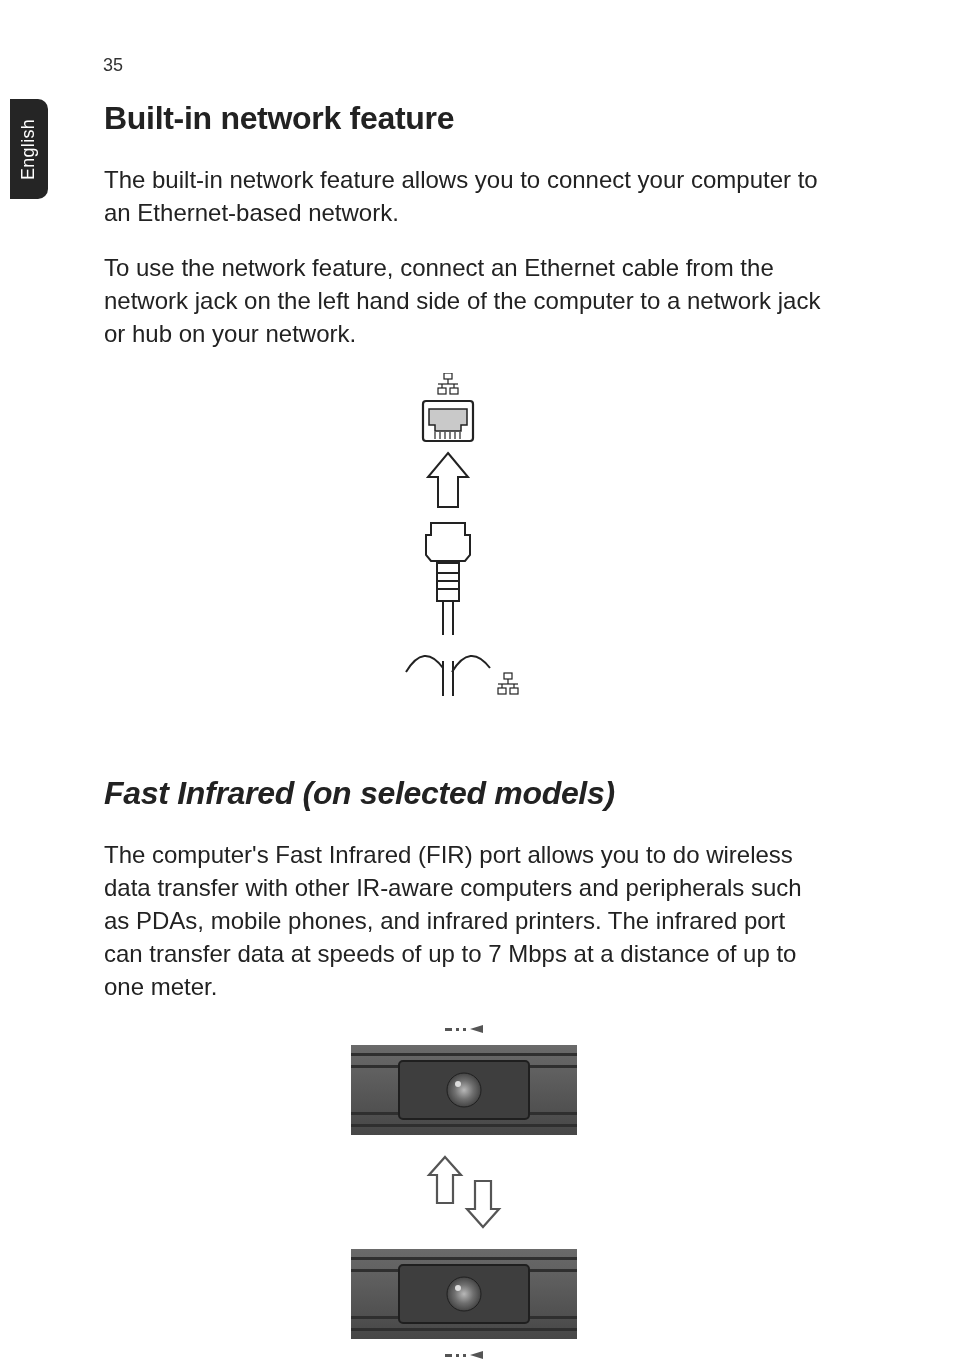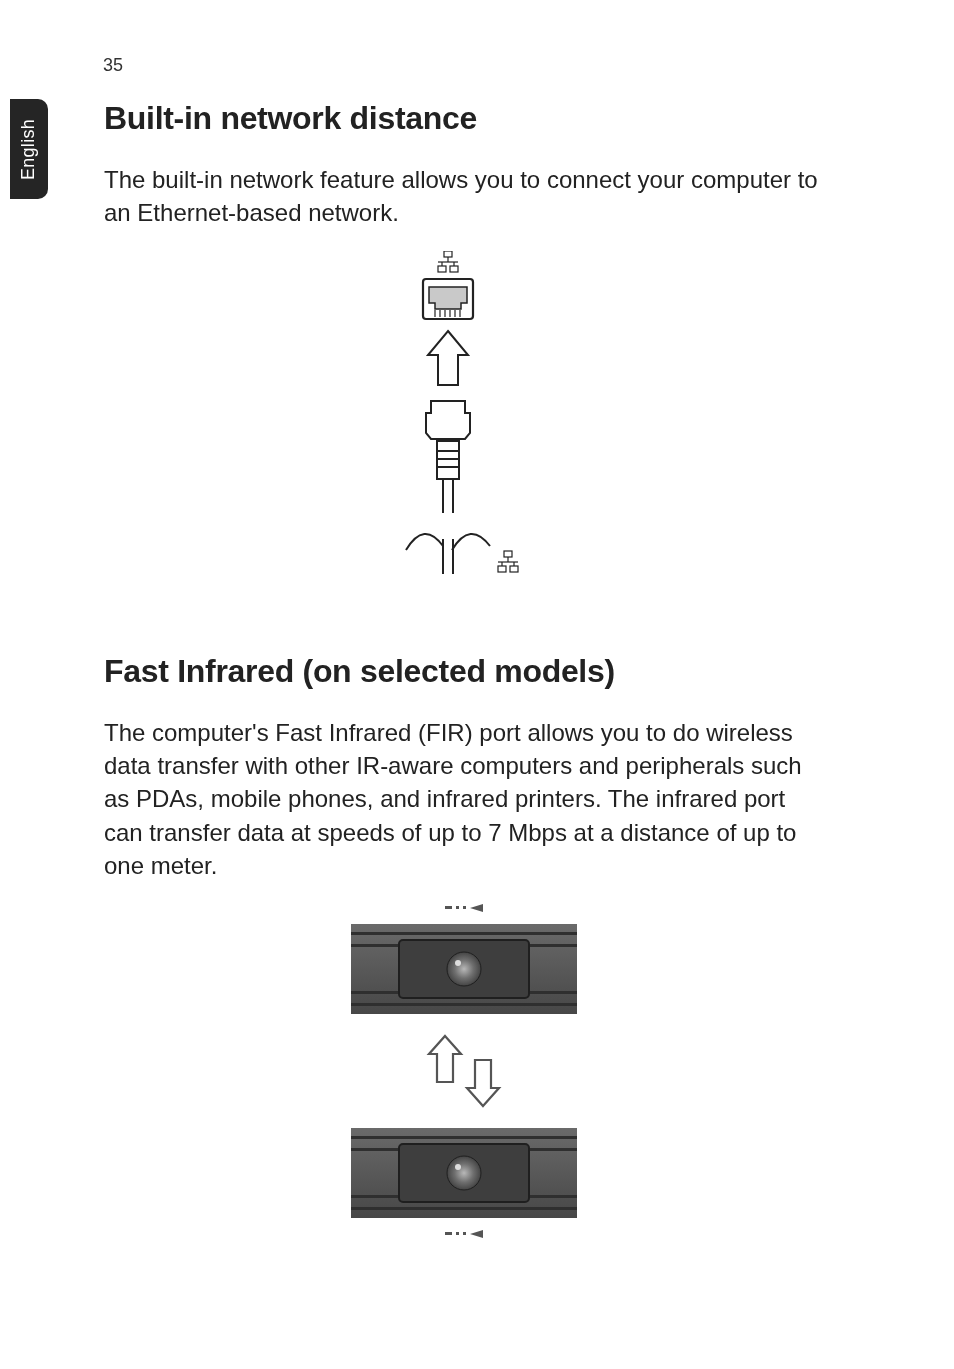--- a/index.html
+++ b/index.html
@@ -7,21 +7,21 @@
   .page { position: relative; width: 954px; height: 1065px; border-radius: 22px; }
 
   .page-number { position: absolute; top: 55px; left: 103px; font-size: 18px; color: #333; }
 
   .side-tab { position: absolute; top: 99px; left: 10px; width: 38px; height: 100px; background: #252525; border-top-right-radius: 10px; border-bottom-right-radius: 10px; display: flex; align-items: center; justify-content: center; }
   .side-tab span { color: #fff; font-size: 18px; transform: rotate(-90deg); white-space: nowrap; letter-spacing: 0.3px; }
 
   .content { position: absolute; left: 104px; top: 100px; width: 720px; }
 
   .h1 { font-size: 32px; font-weight: 600; color: #222; margin-bottom: 26px; letter-spacing: -0.3px; }
-  .h1.second { margin-top: 42px; }
+  .h1.second { margin-top: 42px; font-style: italic; }
   .para { font-size: 24px; line-height: 1.38; color: #222; margin-bottom: 22px; }
 
   
   .fig1 { width: 100%; display: flex; justify-content: center; margin-top: 4px; margin-bottom: 18px; }
   .fig1 svg { display: block; }
 
   
   .fig2 { width: 100%; display: flex; justify-content: center; margin-top: 6px; }
   .fig2-inner { width: 230px; display: flex; flex-direction: column; align-items: center; gap: 12px; }
 
@@ -40,22 +40,23 @@
 <div class="page">
 
   <div class="page-number">35</div>
 
   <div class="side-tab">
     <span>English</span>
   </div>
 
   <div class="content">
 
-    <h2 class="h1">Built-in network distance</h2>
+    <h2 class="h1">Built-in network feature</h2>
     <p class="para">The built-in network feature allows you to connect your computer to an Ethernet-based network.</p>
+    <p class="para">To use the network feature, connect an Ethernet cable from the network jack on the left hand side of the computer to a network jack or hub on your network.</p>
 
     <div class="fig1">
       <svg width="140" height="360" viewBox="0 0 140 360">
 
         <g stroke="#222" stroke-width="1.2" fill="none" transform="translate(44,0)">
           <rect x="6" y="0" width="8" height="6"></rect>
           <line x1="10" y1="6" x2="10" y2="11"></line>
           <line x1="0" y1="11" x2="20" y2="11"></line>
           <line x1="4" y1="11" x2="4" y2="15"></line>
           <line x1="16" y1="11" x2="16" y2="15"></line>

